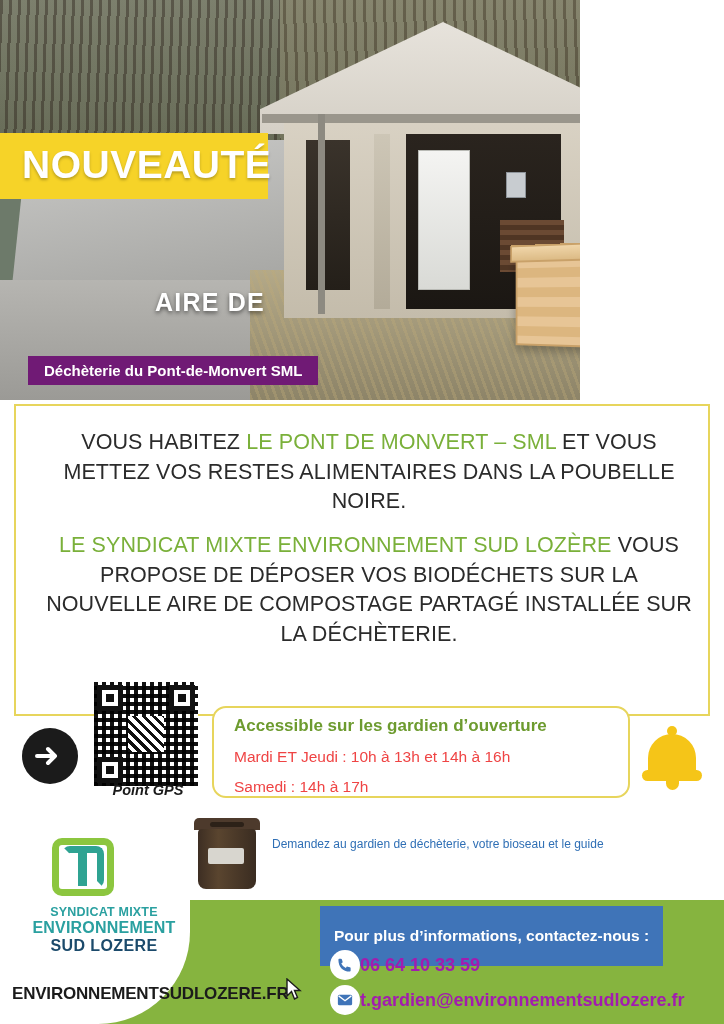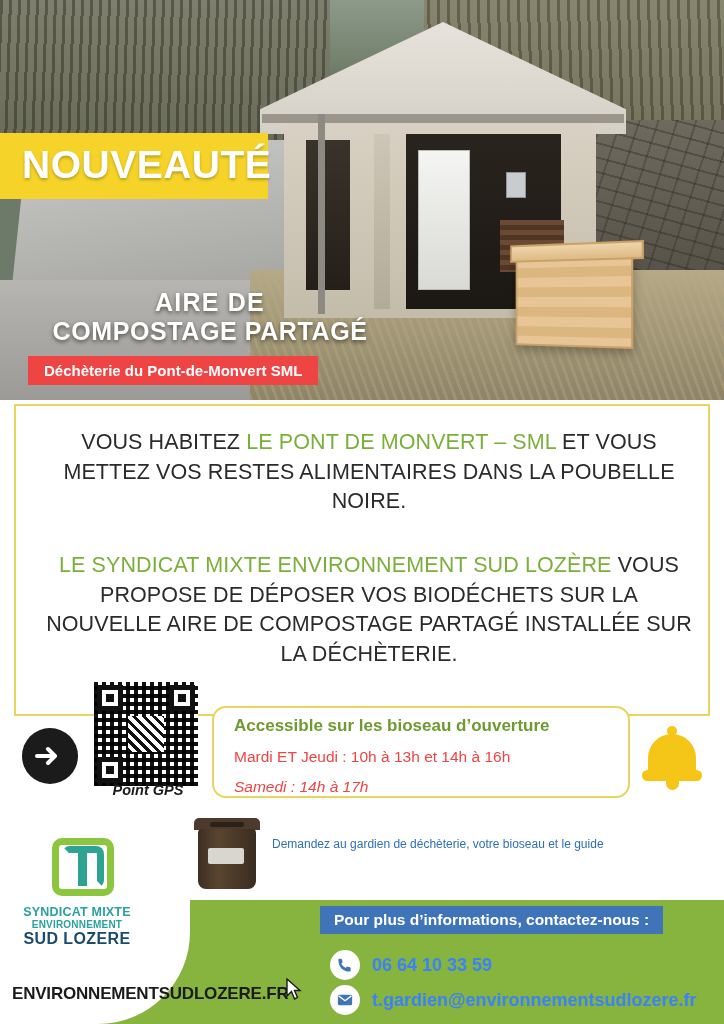--- a/index.html
+++ b/index.html
@@ -7,21 +7,21 @@
     width: 724px; height: 1024px;
     font-family: "Liberation Sans", sans-serif;
     background: #ffffff;
     overflow: hidden;
     position: relative;
   }
 
   
   .photo {
     position: relative;
-    width: 724px; height: 400px;
+    width: 580px; height: 400px;
     overflow: hidden;
     background: #6d7a6a;
   }
   
   .photo .sky {
     position: absolute; left:0; top:0; width:100%; height:120px;
     background: linear-gradient(180deg,#8d9a8a 0%, #6f7d68 60%, #5c6a54 100%);
   }
   .photo .forest {
     position: absolute; left:0; top:0; width:330px; height:170px;
@@ -134,39 +134,39 @@
   .photo-title {
     position: absolute; left: 0; top: 288px; width: 420px;
     text-align: center; color: #fff; font-weight: bold;
     text-shadow: 0 2px 4px rgba(0,0,0,.55);
     line-height: 1.14;
   }
   .photo-title .l1 { font-size: 25px; letter-spacing: 1.2px; }
   .photo-title .l2 { font-size: 25px; letter-spacing: .6px; }
   .subbar {
     position: absolute; left: 28px; top: 356px;
-    background: #ef4444; color: #fff;
+    background: #701a75; color: #fff;
     font-size: 15px; font-weight: bold;
     padding: 6px 16px;
   }
 
   
   .textbox {
     position: absolute; left: 14px; top: 404px;
     width: 696px; height: 312px;
     border: 2px solid #e7d55c;
     background: #fff;
     padding: 22px 12px 0 26px;
     text-align: center;
   }
   .para {
     font-size: 21.5px; color: #2b2b2b; line-height: 1.38;
     letter-spacing: .1px;
   }
-  .para.p2 { margin-top: 34px; text-align: center; }
+  .para.p2 { margin-top: 14px; text-align: center; }
   .green { color: #7ab03a; }
 
   
   .arrow-circle {
     position: absolute; left: 22px; top: 728px;
     width: 56px; height: 56px; border-radius: 50%;
     background: #1b1b1b;
     display: flex; align-items: center; justify-content: center;
   }
   .arrow-circle svg { display:block; }
@@ -201,21 +201,21 @@
   .hours-title {
     position: absolute; left: 226px; top: 716px;
     background: #fff; padding: 0 8px;
     font-size: 17px; font-weight: bold; color: #6d9b2f;
   }
   .hours-line {
     position: absolute; left: 234px;
     font-size: 15.5px; color: #ef4444;
   }
   .hours-line.h1 { top: 748px; }
-  .hours-line.h2 { top: 778px; font-style: italic; }
+  .hours-line.h2 { top: 778px; }
 
   .bell {
     position: absolute; left: 642px; top: 726px; width: 60px; height: 64px;
   }
   .bell .body {
     position: absolute; left: 6px; top: 8px; width: 48px; height: 42px;
     background: #f5c518;
     border-radius: 24px 24px 6px 6px;
   }
   .bell .rim {
@@ -276,45 +276,45 @@
   .logo .sq2 {
     position: absolute; left: 10px; top: 8px; width: 42px; height: 42px;
     border: 7px solid #2fa392; border-radius: 8px;
     border-left-color: transparent; border-bottom-color: transparent;
   }
   .logo .bar {
     position: absolute; left: 26px; top: 14px; width: 9px; height: 34px;
     background: #2fa392;
   }
   .logo-text {
-    position: absolute; left: 2px; top: 905px; width: 150px;
+    position: absolute; left: 29px; top: 905px; width: 150px;
     text-align: center; line-height: 1.12;
   }
   .logo-text .l1 { font-size: 12.5px; font-weight: bold; color: #2aa0a0; letter-spacing:.2px;}
-  .logo-text .l2 { font-size: 10px; font-weight: bold; color: #2aa0a0; letter-spacing:.2px;}
+  .logo-text .l2 { font-size: 16px; font-weight: bold; color: #2aa0a0; letter-spacing:.2px;}
   .logo-text .l3 { font-size: 16px; font-weight: bold; color: #1b4a6b; letter-spacing:.4px;}
 
   .site-url {
     position: absolute; left: 12px; top: 984px;
     font-size: 17px; font-weight: bold; color: #1b1b1b;
     letter-spacing: -.2px;
   }
   .cursor {
     position: absolute; left: 286px; top: 978px; width: 18px; height: 24px;
   }
 
   .contact-bar {
     position: absolute; left: 320px; top: 906px;
     background: #3f74b8; color: #fff;
     font-size: 15.5px; font-weight: bold;
-    padding: 5px 14px;
+    padding: 21px 14px;
   }
   .contact-row {
-    position: absolute; display: flex; align-items: center; gap: 12px;
-    color: #3b82f6; font-size: 18px; font-weight: bold;
+    position: absolute; display: flex; align-items: center; 
+    color: #a21caf; font-size: 18px; font-weight: bold;
   }
   .contact-row.r1 { left: 330px; top: 950px; }
   .contact-row.r2 { left: 330px; top: 985px; }
   .cicon {
     width: 30px; height: 30px; border-radius: 50%;
     background: #fff; display: flex; align-items: center; justify-content: center;
   }
   .cicon svg { display:block; }
 </style>
 </head>
@@ -345,21 +345,20 @@
   <div class="composter">
     <div class="lid"></div>
   </div>
 
   <div class="badge-new">
     <span>NOUVEAUTÉ</span>
   </div>
 
   <div class="photo-title">
     <div class="l1">AIRE DE</div>
-    <div class="l2">COMPOSTAGE PARTAGÉ</div>
   </div>
 
   <div class="subbar">Déchèterie du Pont-de-Monvert SML</div>
 </div>
 
 <div class="textbox">
   <div class="para p1">
     <span>VOUS HABITEZ </span><span class="green">LE PONT DE MONVERT – SML</span><span> ET VOUS METTEZ VOS RESTES ALIMENTAIRES DANS LA POUBELLE NOIRE.</span>
   </div>
   <div class="para p2">
@@ -381,21 +380,21 @@
       <i></i>
     </div>
   <div class="f bl">
       <i></i>
     </div>
   <div class="wmask"></div>
 </div>
 <div class="gps-label">Point GPS</div>
 
 <div class="hours-box"></div>
-<div class="hours-title">Accessible sur les bioseau d’ouverture</div>
+<div class="hours-title">Accessible sur les gardien d’ouverture</div>
 <div class="hours-line h1">Mardi ET Jeudi : 10h à 13h et 14h à 16h</div>
 <div class="hours-line h2">Samedi : 14h à 17h</div>
 
 <div class="bell">
   <div class="top"></div>
   <div class="body"></div>
   <div class="rim"></div>
   <div class="clap"></div>
 </div>
 

